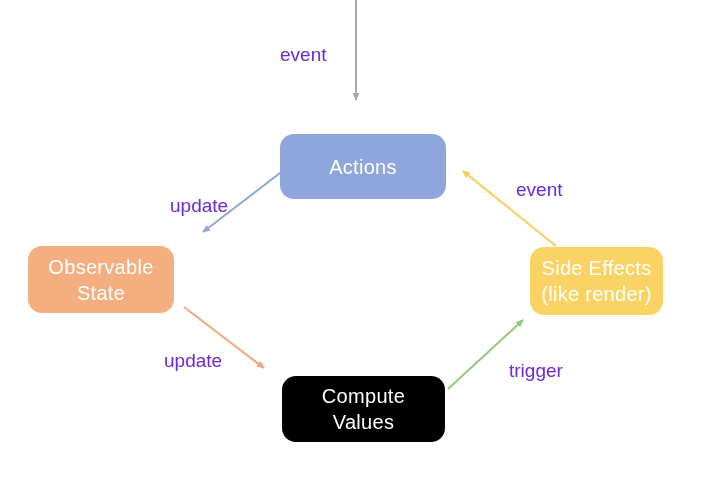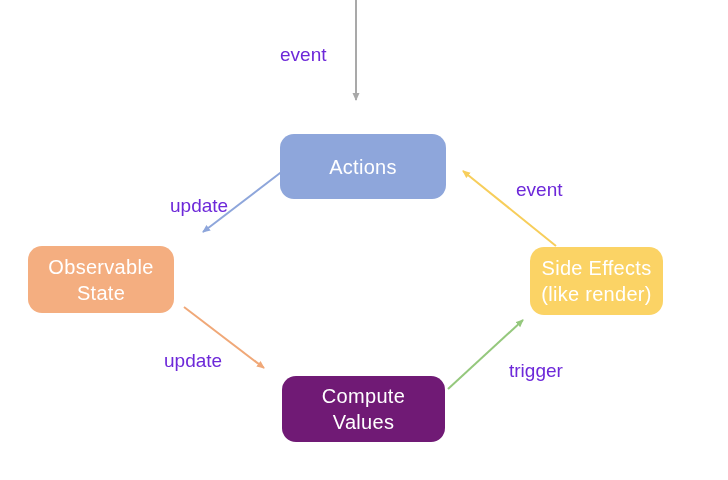--- a/index.html
+++ b/index.html
@@ -80,21 +80,21 @@
 
   <div class="node" id="node-actions" style="background-color: rgb(142, 166, 219);">
     <span>Actions</span>
   </div>
 
   <div class="node" id="node-observable-state" style="background-color: rgb(244, 174, 128);">
     <span>Observable</span>
     <span>State</span>
   </div>
 
-  <div class="node" id="node-compute-values" style="background-color: #701a75; text-align: right;">
+  <div class="node" id="node-compute-values" style="background-color: #000000; text-align: right;">
     <span>Compute</span>
     <span>Values</span>
   </div>
 
   <div class="node" id="node-side-effects" style="background-color: rgb(251, 211, 101);">
     <span>Side Effects</span>
     <span>(like render)</span>
   </div>
 
   <div class="edge-label" id="label-event-top">event</div>

